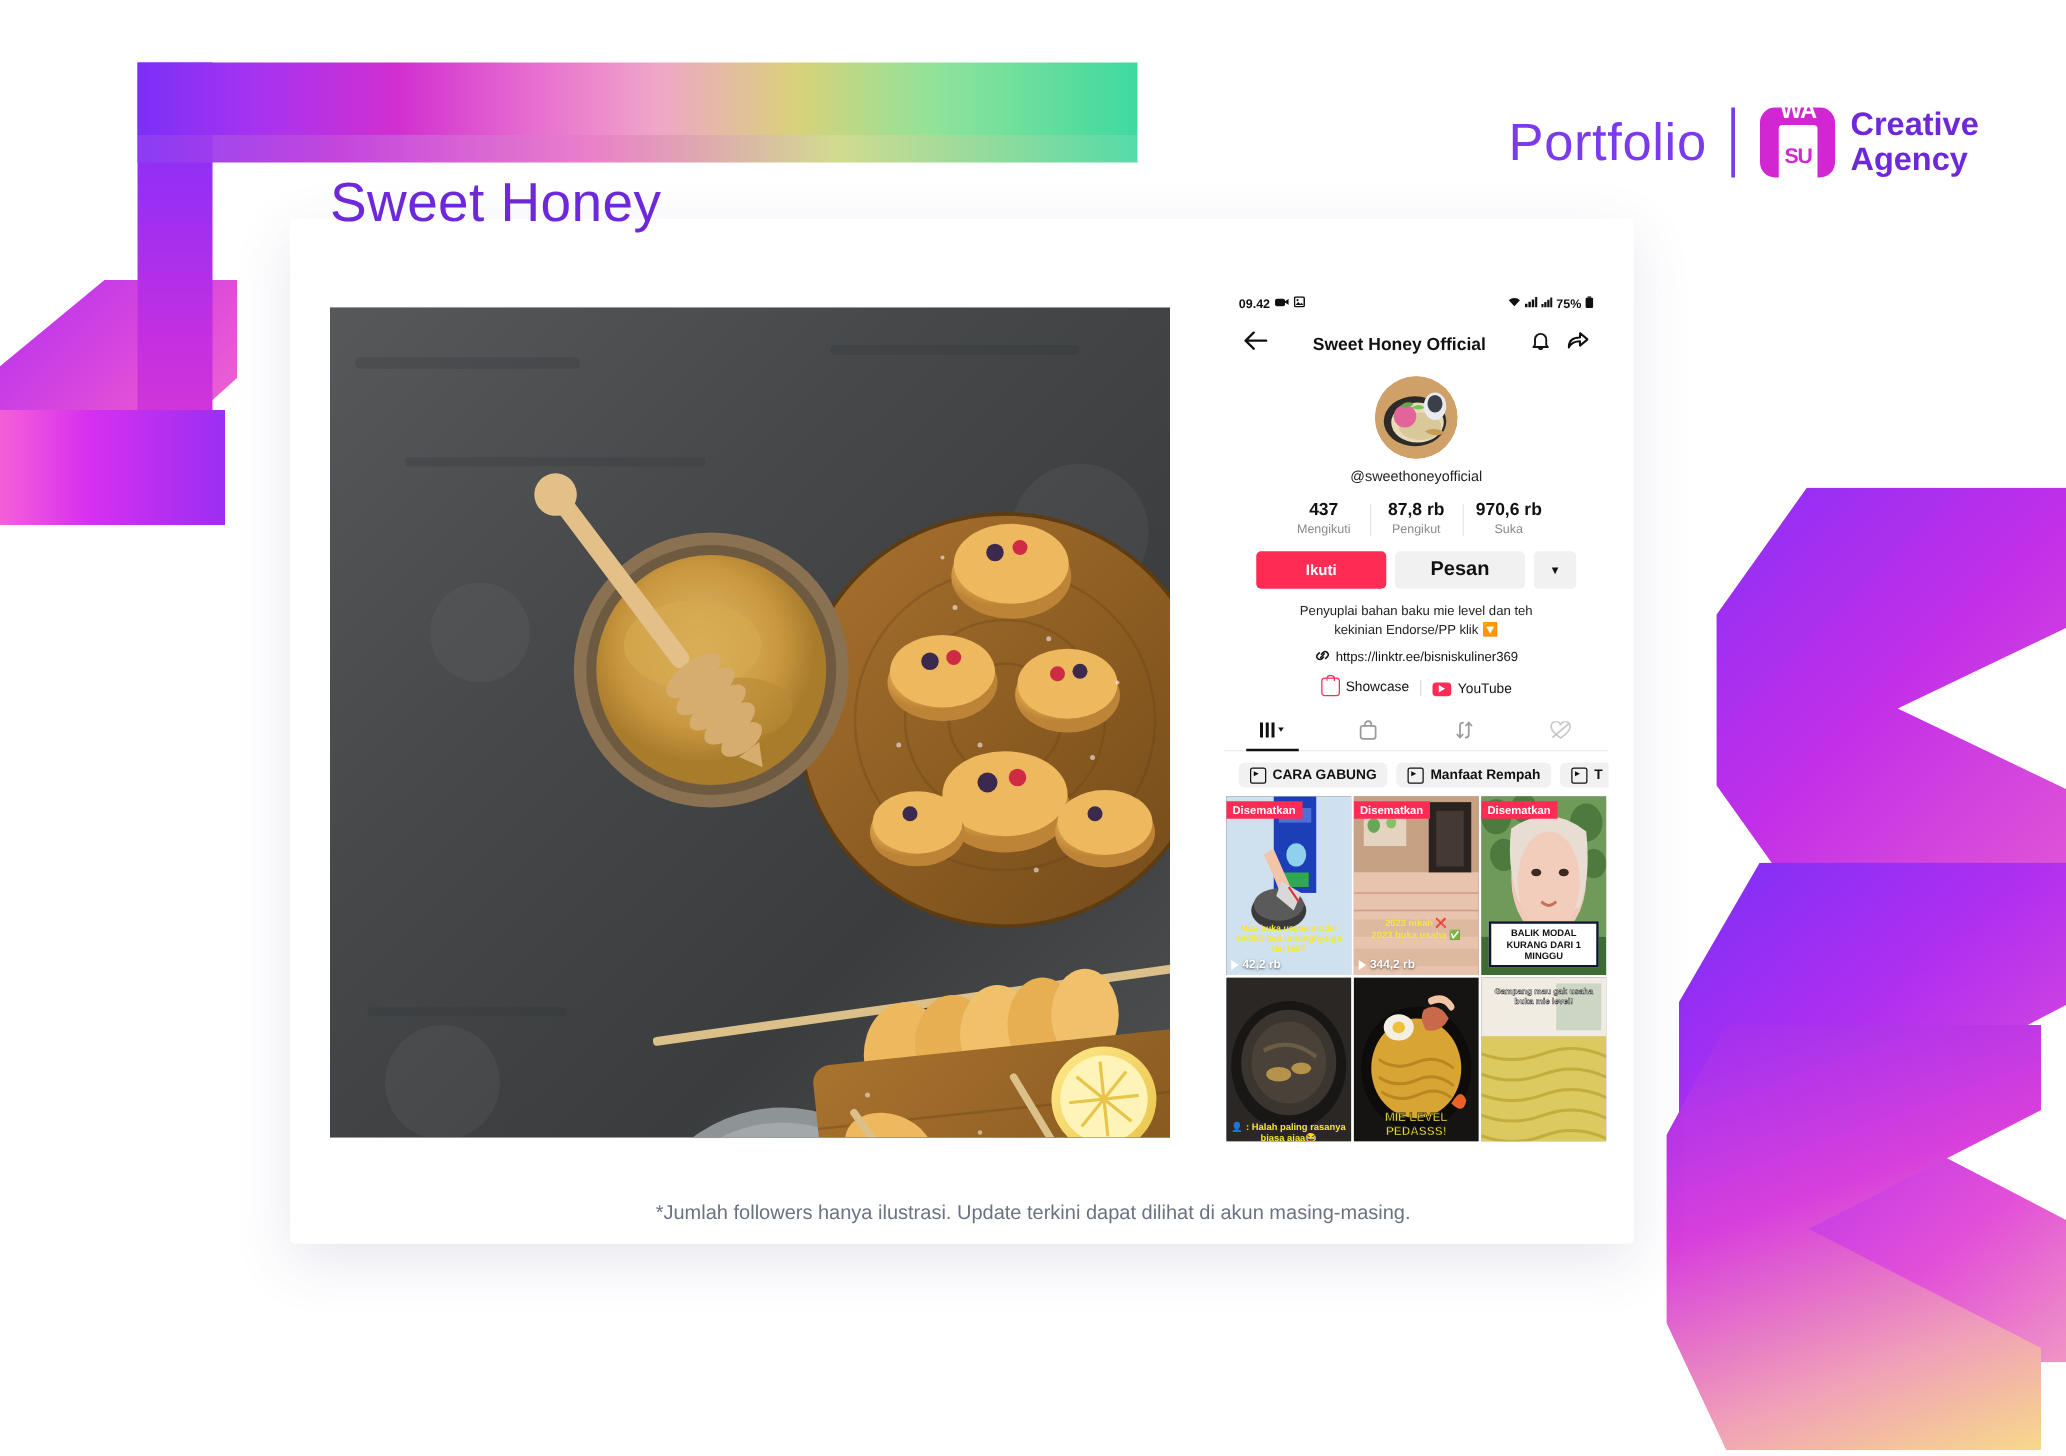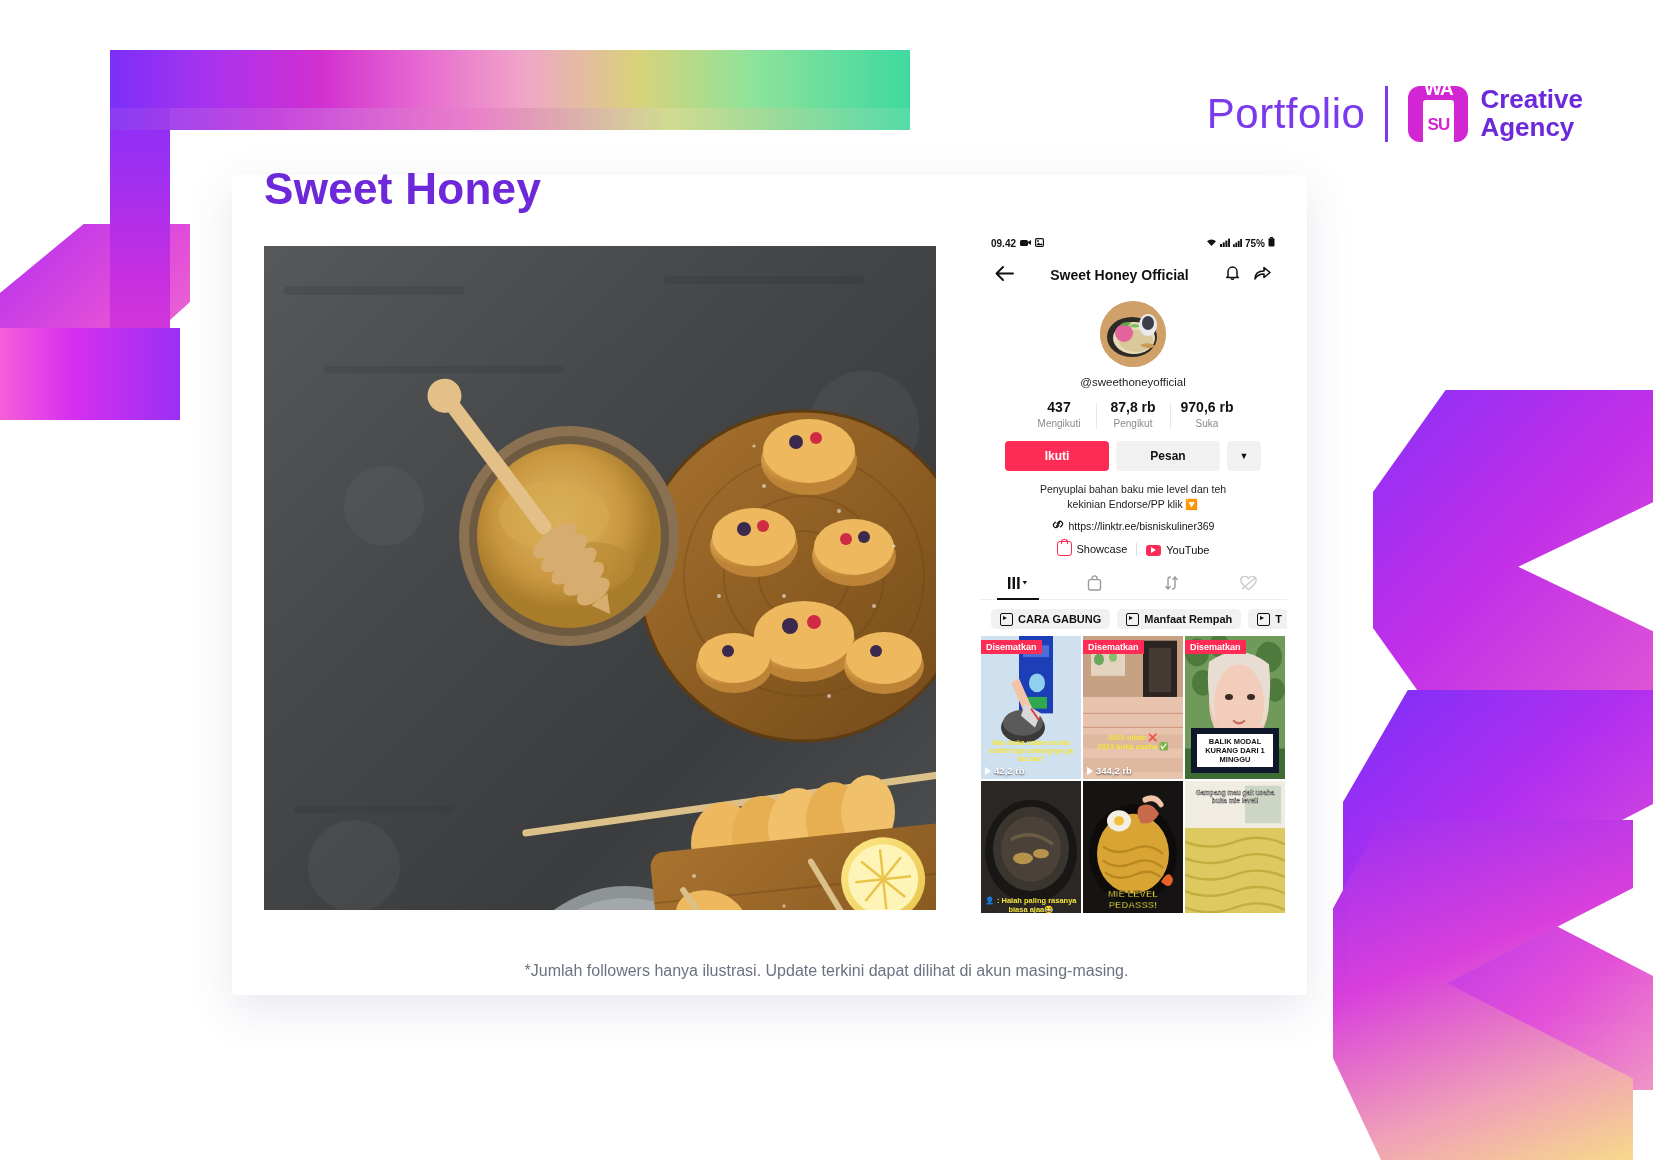--- a/index.html
+++ b/index.html
@@ -50,22 +50,22 @@
     clip-path:polygon(18% 0,100% 0,100% 22%,40% 50%,100% 78%,100% 100%,18% 100%,0 72%,0 28%);
   }
   .chev-br .c3{
     position:absolute;right:30px;top:430px;width:300px;height:340px;
     background:linear-gradient(160deg,#9b2ff2 0%,#d83fdc 40%,#f0a0b8 75%,#f7d98a 100%);
     clip-path:polygon(16% 0,100% 0,100% 20%,38% 48%,100% 76%,100% 100%,16% 100%,0 70%,0 26%);
   }
 
   
   .title{
-    position:absolute;left:264px;top:164px;
-    font-size:44px;font-weight:bold;color:#6d28d9;letter-spacing:.3px;
+    position:absolute;left:264px;top:138px;
+    font-size:44px;font-weight:normal;color:#6d28d9;letter-spacing:.3px;
   }
 
   
   .hdr{position:absolute;right:70px;top:86px;display:flex;align-items:center;gap:20px;}
   .hdr .pf{font-size:42px;color:#7c3aed;font-weight:300;letter-spacing:.5px;}
   .hdr .divider{width:3px;height:56px;background:#7c3aed;}
   .hdr .logo-row{display:flex;align-items:center;gap:12px;}
   .hdr .logo-box{
     width:60px;height:56px;border-radius:12px;background:#d226d2;
     display:flex;flex-direction:column;align-items:center;justify-content:center;gap:2px;
@@ -122,21 +122,21 @@
   }
   .stat .v{font-size:14px;font-weight:bold;color:#111;}
   .stat .l{font-size:10px;color:#8a8a8a;margin-top:3px;text-align:center;}
   .actions{display:flex;gap:7px;justify-content:center;margin-top:12px;}
   .btn-follow{
     width:104px;height:30px;border-radius:4px;background:#fe2c55;color:#fff;
     font-size:12px;font-weight:bold;display:flex;align-items:center;justify-content:center;
   }
   .btn-msg{
     width:104px;height:30px;border-radius:4px;background:#f1f1f2;color:#111;
-    font-size:12px;font-weight:bold;display:flex;align-items:center;justify-content:center;
+    font-size:16px;font-weight:bold;display:flex;align-items:center;justify-content:center;
   }
   .btn-caret{
     width:34px;height:30px;border-radius:4px;background:#f1f1f2;color:#111;
     font-size:9px;display:flex;align-items:center;justify-content:center;
   }
   .bio{
     text-align:center;font-size:10.5px;color:#222;line-height:1.45;margin-top:11px;padding:0 16px;
   }
   .bio .emoji{display:inline-block;}
   .link{
@@ -678,21 +678,21 @@
         </g>
         <ellipse cx="54" cy="56" rx="30" ry="40" fill="#f2c9b8"></ellipse>
         <path d="M24 22 q30 -18 60 2 q4 34 -6 52 q-26 10 -48 -4 q-10 -24 -6 -50 z" fill="#e8ddd2"></path>
         <ellipse cx="54" cy="58" rx="25" ry="34" fill="#f3cdbb"></ellipse>
         <ellipse cx="44" cy="52" rx="4" ry="2.6" fill="#3a2a22"></ellipse>
         <ellipse cx="66" cy="52" rx="4" ry="2.6" fill="#3a2a22"></ellipse>
         <path d="M48 72 q6 5 12 0" stroke="#c4705c" stroke-width="2" fill="none"></path>
         <rect x="0" y="96" width="100" height="26" fill="#3e6a34"></rect>
       </svg>
       <div class="pin">Disematkan</div>
-      <div style="position:absolute;left:6px;right:6px;bottom:6px;background:#fff;border:6px solid #0f172a;padding:3px 2px;text-align:center;font-size:7.5px;font-weight:bold;color:#111;line-height:1.2;">BALIK MODAL KURANG DARI 1 MINGGU</div>
+      <div style="position:absolute;left:6px;right:6px;bottom:6px;background:#fff;border:2px solid #0f172a;padding:3px 2px;text-align:center;font-size:7.5px;font-weight:bold;color:#111;line-height:1.2;">BALIK MODAL KURANG DARI 1 MINGGU</div>
       <div class="views">
         <span></span>
       </div>
     </div>
 
     <div class="cell">
       <svg viewBox="0 0 100 122" preserveAspectRatio="none">
         <rect width="100" height="122" fill="#2b2724"></rect>
         <ellipse cx="50" cy="60" rx="46" ry="44" fill="#191715"></ellipse>
         <ellipse cx="50" cy="58" rx="38" ry="36" fill="#3a352f"></ellipse>

